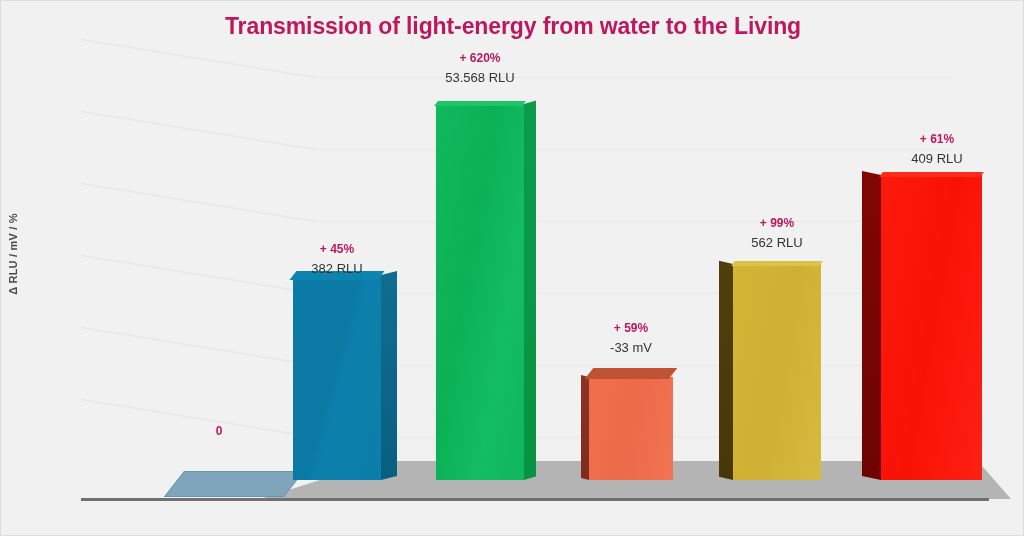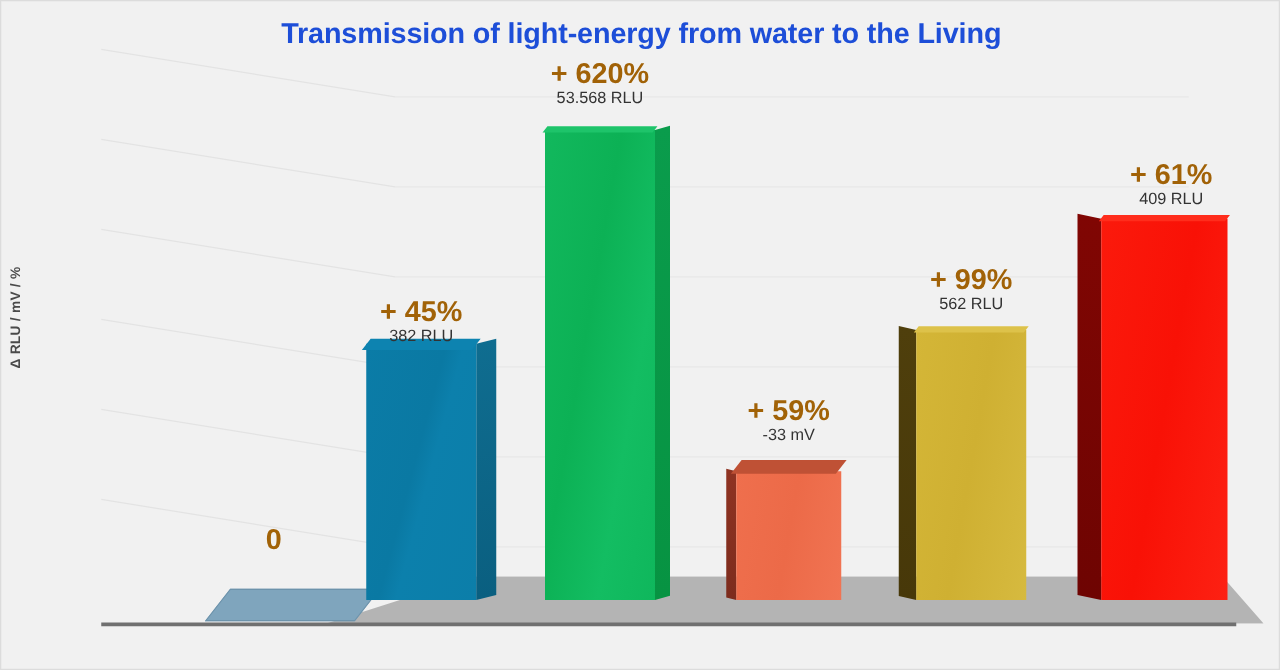--- a/index.html
+++ b/index.html
@@ -24,21 +24,21 @@
 
   
   #chart-title {
     position: absolute;
     left: 0;
     top: 12px;
     width: 1024px;
     text-align: center;
     font-size: 23px;
     font-weight: bold;
-    color: #1d4ed8;
+    color: #be185d;
     letter-spacing: -0.1px;
   }
 
   
   #y-axis-label {
     position: absolute;
     left: 6px;
     top: 178px;
     width: 150px;
     transform: rotate(-90deg);
@@ -150,23 +150,23 @@
     transform: skewX(-38deg);
   }
 
   
   .value-label {
     position: absolute;
     text-align: center;
     width: 190px;
   }
   .value-pct {
-    font-size: 23px;
+    font-size: 12px;
     font-weight: bold;
-    color: #a16207;
+    color: #be185d;
     line-height: 21px;
     white-space: nowrap;
   }
   .value-sub {
     font-size: 13px;
     color: #333;
     line-height: 17px;
     white-space: nowrap;
   }
 </style>

